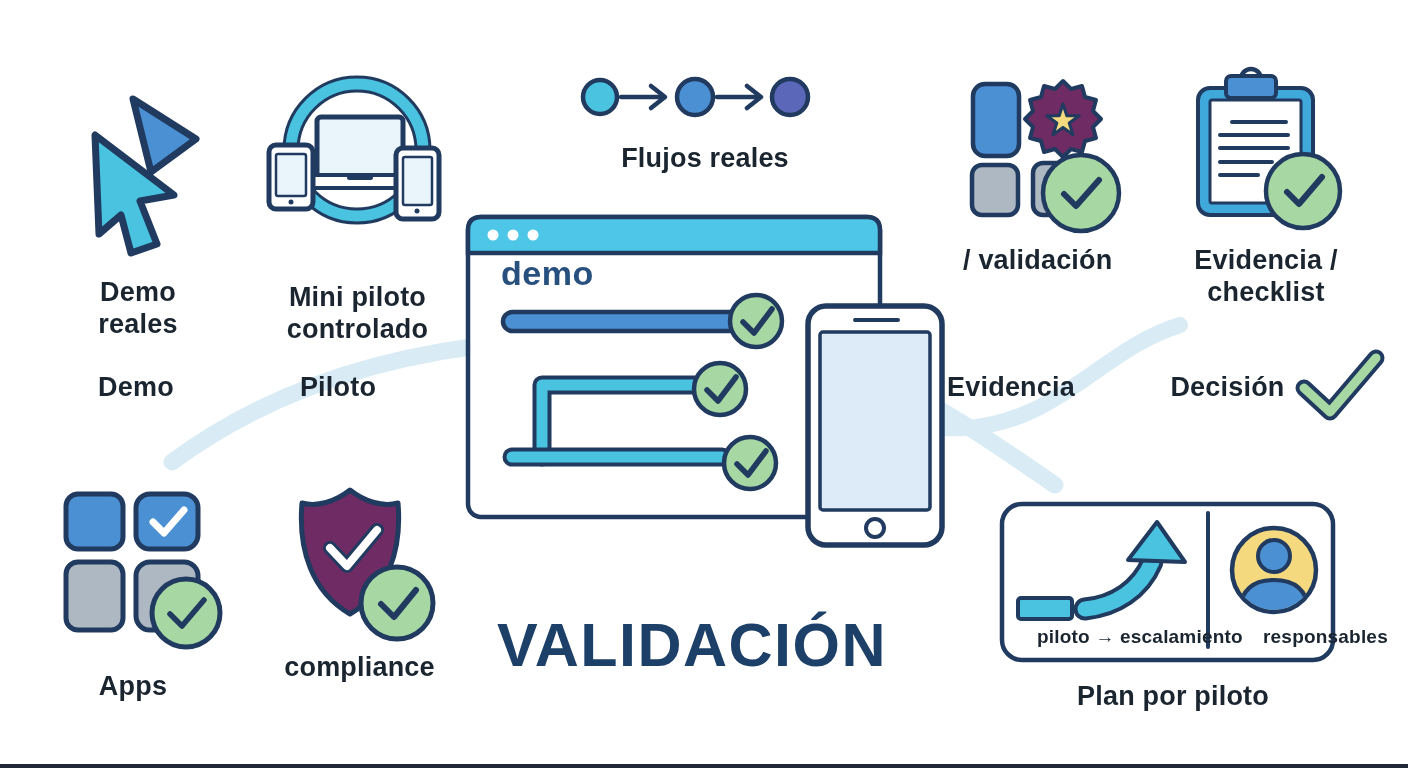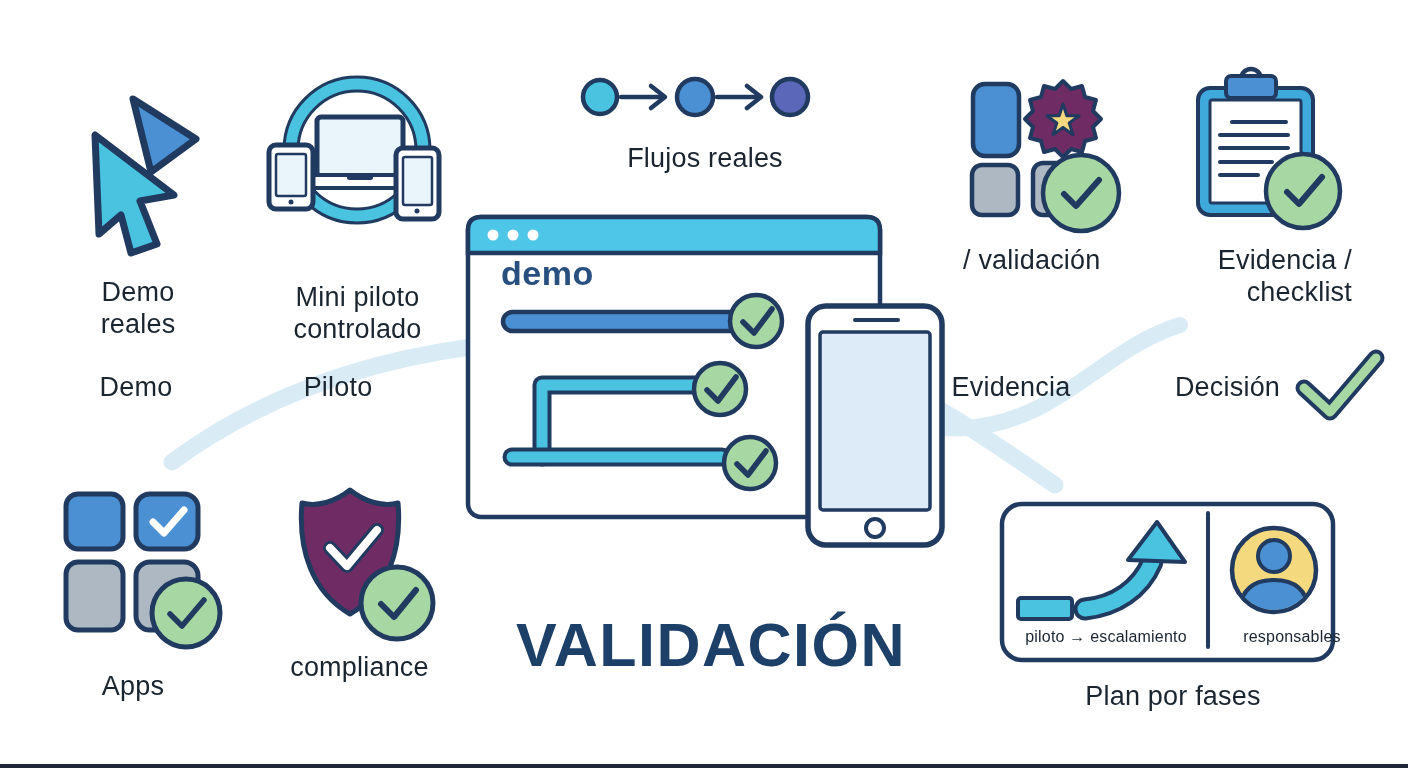--- a/index.html
+++ b/index.html
@@ -4,38 +4,38 @@
 <style>
   html,body{margin:0;padding:0;background:#ffffff;}
   #canvas{
     position:relative;width:1408px;height:768px;overflow:hidden;
     background:#ffffff;
     font-family:"Liberation Sans", sans-serif;
   }
   .lbl{
     position:absolute;
     color:var(--text-dark);
-    font-weight:400;
+    font-weight:700;
     font-size:27px;
     line-height:32px;
     text-align:center;
     letter-spacing:0.2px;
     white-space:nowrap;
   }
   .lbl span{display:block;}
   #browser-demo-label{
     position:absolute;left:501px;top:254px;
     color:var(--demo-navy);font-weight:700;font-size:34px;letter-spacing:0.5px;
   }
   #main-title{
-    position:absolute;left:451px;top:610px;width:520px;
+    position:absolute;left:432px;top:610px;width:520px;
     text-align:center;color:var(--title-navy);
     font-weight:700;font-size:61px;letter-spacing:1.5px;
   }
-  #plan-left-label,#plan-right-label{font-size:16px;line-height:22px;}
+  #plan-left-label,#plan-right-label{font-size:19px;line-height:22px;padding-left:32px;}
   #bottom-edge{
     position:absolute;left:0;bottom:0;width:1408px;height:4px;
     background:var(--edge-dark);
   }
   svg{position:absolute;overflow:visible;}
 </style>
 </head>
 <body>
 
 <div id="canvas">
@@ -111,21 +111,21 @@
       <line x1="30" y1="69" x2="98" y2="69"></line>
       <line x1="30" y1="82" x2="98" y2="82"></line>
       <line x1="30" y1="96" x2="82" y2="96"></line>
       <line x1="30" y1="109" x2="68" y2="109"></line>
     </g>
     <g>
       <circle cx="113" cy="125" r="37" style="fill:var(--green);stroke:var(--navy)" stroke-width="4.5"></circle>
       <path d="M 97,126 L 109,138 L 132,111" fill="none" style="stroke:var(--navy)" stroke-width="6" stroke-linecap="round" stroke-linejoin="round"></path>
     </g>
   </svg>
-  <div class="lbl" style="left:1180px;top:244px;width:172px;text-align:right;">
+  <div class="lbl" style="left:1180px;top:244px;width:172px;">
     <span>Evidencia /</span>
     <span>checklist</span>
   </div>
 
   <div class="lbl" style="left:88px;top:371px;width:96px;">
       <span>Demo</span>
     </div>
   <div class="lbl" style="left:290px;top:371px;width:96px;">
       <span>Piloto</span>
     </div>
@@ -227,18 +227,18 @@
       <circle cx="279" cy="61" r="16" style="fill:var(--blue);stroke:var(--navy)" stroke-width="4"></circle>
     </g>
   </svg>
   <div class="lbl" id="plan-left-label" style="left:1005px;top:626px;width:202px;">
       <span>piloto → escalamiento</span>
     </div>
   <div class="lbl" id="plan-right-label" style="left:1212px;top:626px;width:122px;margin-left:19px;">
       <span>responsables</span>
     </div>
   <div class="lbl" style="left:1068px;top:680px;width:210px;">
-      <span>Plan por fases</span>
+      <span>Plan por piloto</span>
     </div>
 
   <div id="bottom-edge"></div>
 
 </div>
 
 </body></html>

